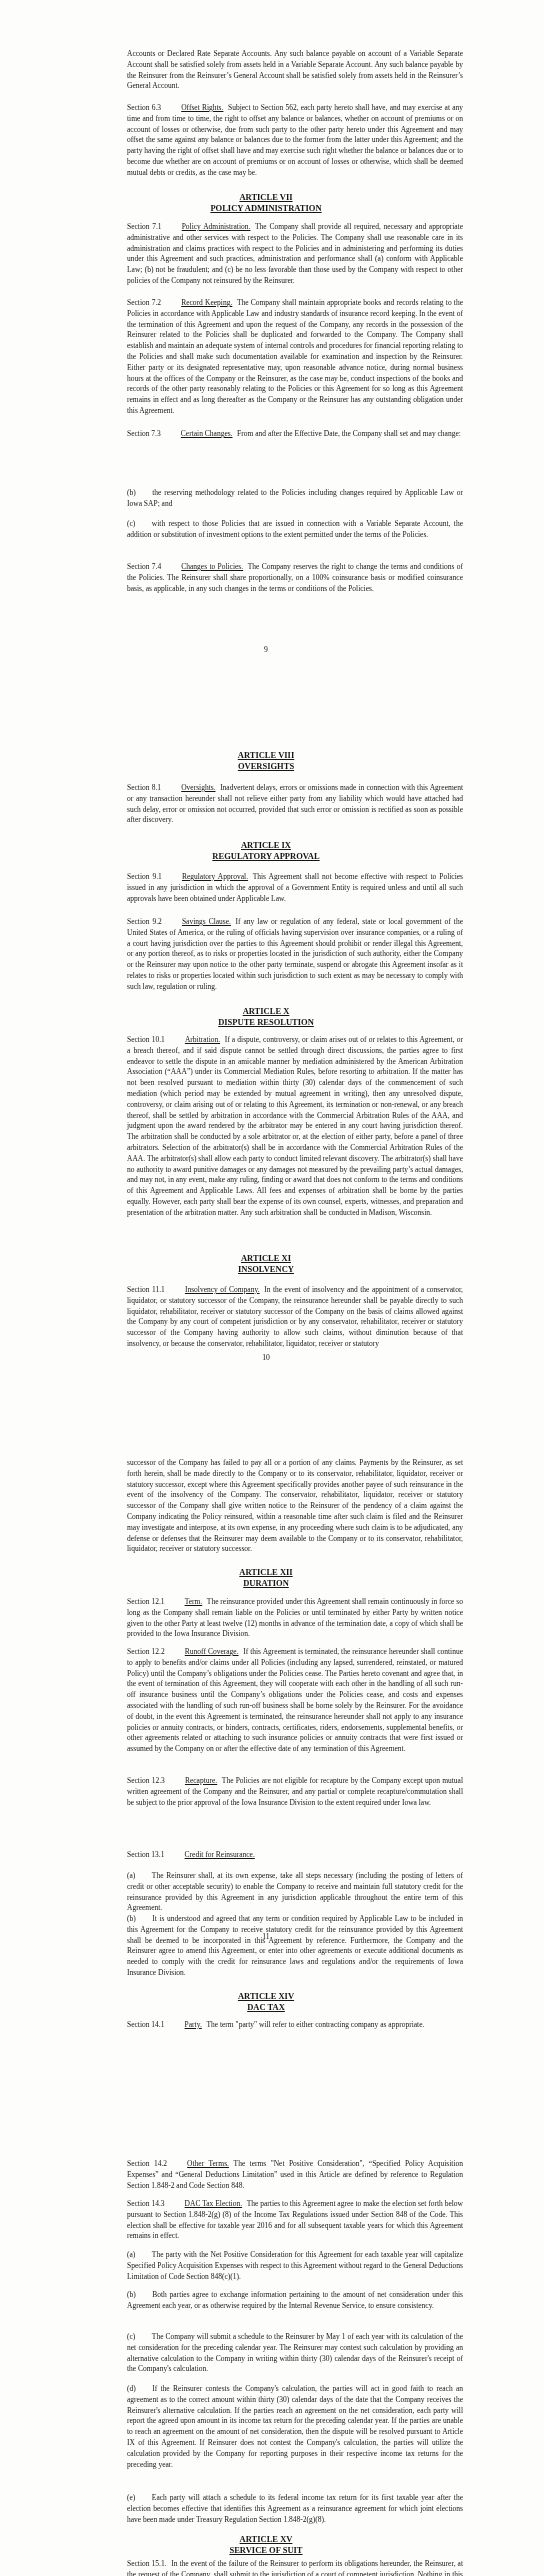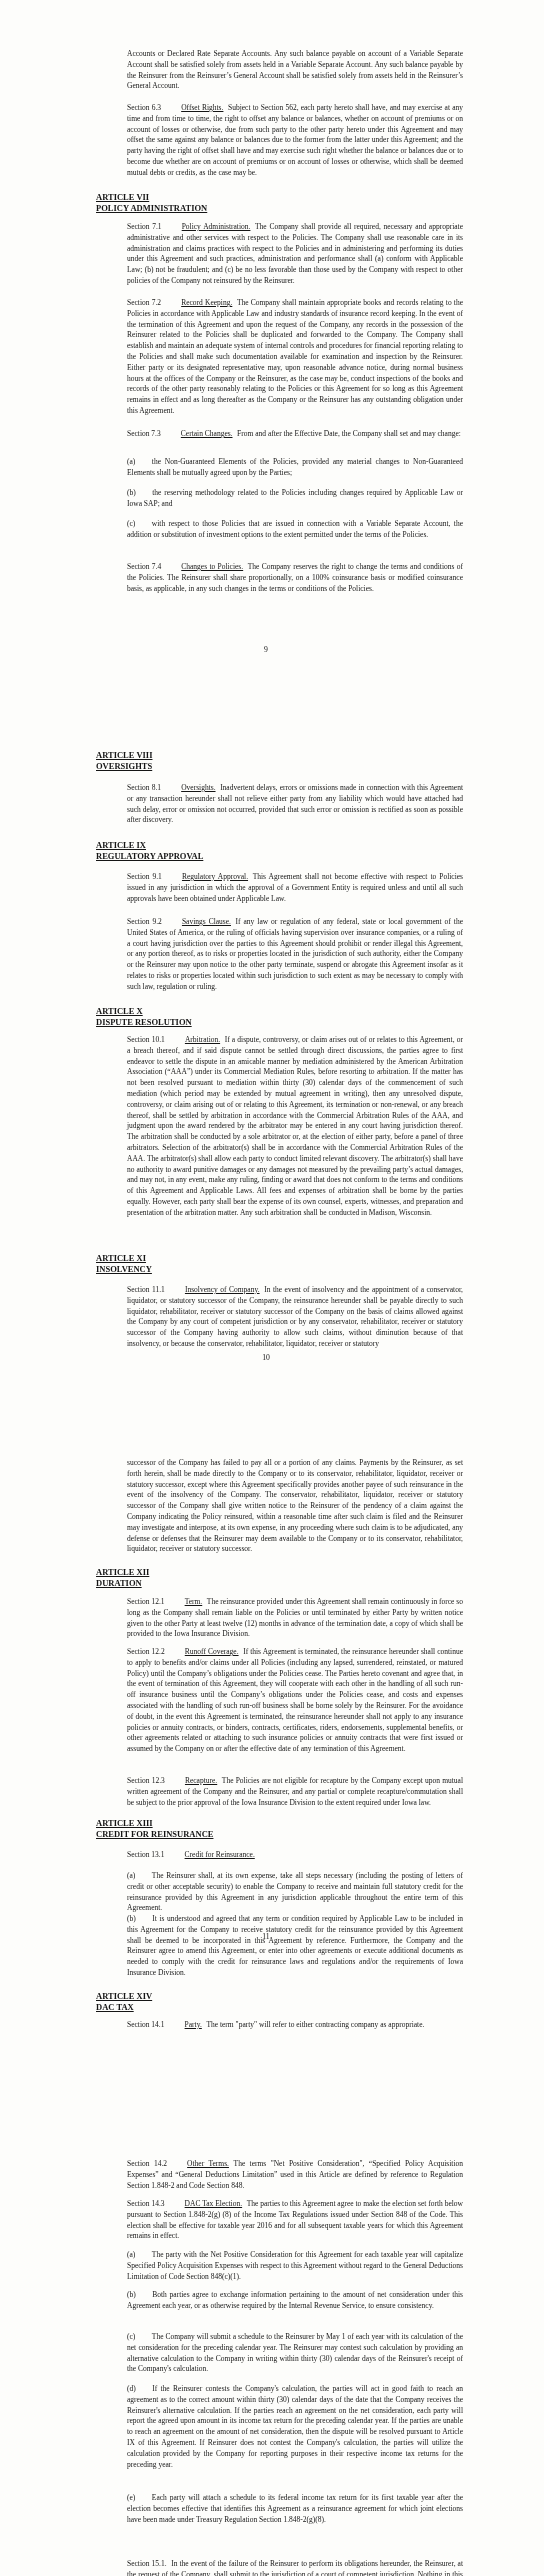--- a/index.html
+++ b/index.html
@@ -21,21 +21,21 @@
     text-align:justify;
   }
   .para u{text-underline-offset:1px;margin-left:16px;}
   .sp{display:inline-block;width:4.1px;}
   .sp2{display:inline-block;width:4.6px;}
   .tab{display:inline-block;width:16.5px;}
   .article{
     position:absolute;
     left:96px;
     width:340px;
-    text-align:left;
+    text-align:center;
     font-weight:bold;
     font-size:8.5px;
     line-height:11.3px;
   }
   .article .ah{text-decoration:underline;text-underline-offset:1px;}
   .pagenum{
     position:absolute;
     left:96px;
     width:340px;
     text-align:center;
@@ -56,21 +56,20 @@
       <div><span class="ah">ARTICLE VII</span></div>
       <div><span class="ah">POLICY ADMINISTRATION</span></div>
     </div>
 
   <div class="para" style="top:222px"><span>Section 7.1</span><span class="sp"></span><u>Policy Administration.</u><span class="sp2"></span><span>The Company shall provide all required, necessary and appropriate administrative and other services with respect to the Policies. The Company shall use reasonable care in its administration and claims practices with respect to the Policies and in administering and performing its duties under this Agreement and such practices, administration and performance shall (a) conform with Applicable Law; (b) not be fraudulent; and (c) be no less favorable than those used by the Company with respect to other policies of the Company not reinsured by the Reinsurer.</span></div>
 
   <div class="para" style="top:298px"><span>Section 7.2</span><span class="sp"></span><u>Record Keeping.</u><span class="sp2"></span><span>The Company shall maintain appropriate books and records relating to the Policies in accordance with Applicable Law and industry standards of insurance record keeping. In the event of the termination of this Agreement and upon the request of the Company, any records in the possession of the Reinsurer related to the Policies shall be duplicated and forwarded to the Company. The Company shall establish and maintain an adequate system of internal controls and procedures for financial reporting relating to the Policies and shall make such documentation available for examination and inspection by the Reinsurer. Either party or its designated representative may, upon reasonable advance notice, during normal business hours at the offices of the Company or the Reinsurer, as the case may be, conduct inspections of the books and records of the other party reasonably relating to the Policies or this Agreement for so long as this Agreement remains in effect and as long thereafter as the Company or the Reinsurer has any outstanding obligation under this Agreement.</span></div>
 
   <div class="para" style="top:429px"><span>Section 7.3</span><span class="sp"></span><u>Certain Changes.</u><span class="sp2"></span><span>From and after the Effective Date, the Company shall set and may change:</span></div>
 
-  <div class="para" style="top:457px"><span>(a)</span><span class="tab"></span><span>the Non-Guaranteed Elements of the Policies, provided any material changes to Non-Guaranteed Elements shall be mutually agreed upon by the Parties;</span></div>
 
   <div class="para" style="top:519px"><span>(c)</span><span class="tab"></span><span>with respect to those Policies that are issued in connection with a Variable Separate Account, the addition or substitution of investment options to the extent permitted under the terms of the Policies.</span></div>
 
   <div class="para" style="top:488px"><span>(b)</span><span class="tab"></span><span>the reserving methodology related to the Policies including changes required by Applicable Law or Iowa SAP; and</span></div>
 
   <div class="para" style="top:562px"><span>Section 7.4</span><span class="sp"></span><u>Changes to Policies.</u><span class="sp2"></span><span>The Company reserves the right to change the terms and conditions of the Policies. The Reinsurer shall share proportionally, on a 100% coinsurance basis or modified coinsurance basis, as applicable, in any such changes in the terms or conditions of the Policies.</span></div>
 
   <div class="pagenum" style="top:645px">9</div>
 
   <div class="article" style="top:750px">
@@ -111,24 +110,20 @@
       <div><span class="ah">ARTICLE XII</span></div>
       <div><span class="ah">DURATION</span></div>
     </div>
 
   <div class="para" style="top:1597px"><span>Section 12.1</span><span class="sp"></span><u>Term.</u><span class="sp2"></span><span>The reinsurance provided under this Agreement shall remain continuously in force so long as the Company shall remain liable on the Policies or until terminated by either Party by written notice given to the other Party at least twelve (12) months in advance of the termination date, a copy of which shall be provided to the Iowa Insurance Division.</span></div>
 
   <div class="para" style="top:1647px"><span>Section 12.2</span><span class="sp"></span><u>Runoff Coverage.</u><span class="sp2"></span><span>If this Agreement is terminated, the reinsurance hereunder shall continue to apply to benefits and/or claims under all Policies (including any lapsed, surrendered, reinstated, or matured Policy) until the Company’s obligations under the Policies cease. The Parties hereto covenant and agree that, in the event of termination of this Agreement, they will cooperate with each other in the handling of all such run-off insurance business until the Company’s obligations under the Policies cease, and costs and expenses associated with the handling of such run-off business shall be borne solely by the Reinsurer. For the avoidance of doubt, in the event this Agreement is terminated, the reinsurance hereunder shall not apply to any insurance policies or annuity contracts, or binders, contracts, certificates, riders, endorsements, supplemental benefits, or other agreements related or attaching to such insurance policies or annuity contracts that were first issued or assumed by the Company on or after the effective date of any termination of this Agreement.</span></div>
 
   <div class="para" style="top:1776px"><span>Section 12.3</span><span class="sp"></span><u>Recapture.</u><span class="sp2"></span><span>The Policies are not eligible for recapture by the Company except upon mutual written agreement of the Company and the Reinsurer, and any partial or complete recapture/commutation shall be subject to the prior approval of the Iowa Insurance Division to the extent required under Iowa law.</span></div>
 
-  <div class="article" style="top:1818px">
-      <div><span class="ah">ARTICLE XIII</span></div>
-      <div><span class="ah">CREDIT FOR REINSURANCE</span></div>
-    </div>
 
   <div class="para" style="top:1850px"><span>Section 13.1</span><span class="sp"></span><u>Credit for Reinsurance.</u></div>
 
   <div class="para" style="top:1871px"><span>(a)</span><span class="tab"></span><span>The Reinsurer shall, at its own expense, take all steps necessary (including the posting of letters of credit or other acceptable security) to enable the Company to receive and maintain full statutory credit for the reinsurance provided by this Agreement in any jurisdiction applicable throughout the entire term of this Agreement.</span></div>
 
   <div class="para" style="top:1914px"><span>(b)</span><span class="tab"></span><span>It is understood and agreed that any term or condition required by Applicable Law to be included in this Agreement for the Company to receive statutory credit for the reinsurance provided by this Agreement shall be deemed to be incorporated in this Agreement by reference. Furthermore, the Company and the Reinsurer agree to amend this Agreement, or enter into other agreements or execute additional documents as needed to comply with the credit for reinsurance laws and regulations and/or the requirements of Iowa Insurance Division.</span></div>
 
   <div class="article" style="top:1991px">
       <div><span class="ah">ARTICLE XIV</span></div>
       <div><span class="ah">DAC TAX</span></div>
@@ -145,17 +140,21 @@
   <div class="para" style="top:2250px"><span>(a)</span><span class="tab"></span><span>The party with the Net Positive Consideration for this Agreement for each taxable year will capitalize Specified Policy Acquisition Expenses with respect to this Agreement without regard to the General Deductions Limitation of Code Section 848(c)(1).</span></div>
 
   <div class="para" style="top:2290px"><span>(b)</span><span class="tab"></span><span>Both parties agree to exchange information pertaining to the amount of net consideration under this Agreement each year, or as otherwise required by the Internal Revenue Service, to ensure consistency.</span></div>
 
   <div class="para" style="top:2332px"><span>(c)</span><span class="tab"></span><span>The Company will submit a schedule to the Reinsurer by May 1 of each year with its calculation of the net consideration for the preceding calendar year. The Reinsurer may contest such calculation by providing an alternative calculation to the Company in writing within thirty (30) calendar days of the Reinsurer's receipt of the Company's calculation.</span></div>
 
   <div class="para" style="top:2384px"><span>(d)</span><span class="tab"></span><span>If the Reinsurer contests the Company's calculation, the parties will act in good faith to reach an agreement as to the correct amount within thirty (30) calendar days of the date that the Company receives the Reinsurer's alternative calculation. If the parties reach an agreement on the net consideration, each party will report the agreed upon amount in its income tax return for the preceding calendar year. If the parties are unable to reach an agreement on the amount of net consideration, then the dispute will be resolved pursuant to Article IX of this Agreement. If Reinsurer does not contest the Company's calculation, the parties will utilize the calculation provided by the Company for reporting purposes in their respective income tax returns for the preceding year.</span></div>
 
   <div class="para" style="top:2493px"><span>(e)</span><span class="tab"></span><span>Each party will attach a schedule to its federal income tax return for its first taxable year after the election becomes effective that identifies this Agreement as a reinsurance agreement for which joint elections have been made under Treasury Regulation Section 1.848-2(g)(8).</span></div>
 
+  <div class="article" style="top:2534px">
+      <div><span class="ah">ARTICLE XV</span></div>
+      <div><span class="ah">SERVICE OF SUIT</span></div>
+    </div>
 
   <div class="para" style="top:2559px"><span>Section 15.1.</span><span class="sp2"></span><span>In the event of the failure of the Reinsurer to perform its obligations hereunder, the Reinsurer, at the request of the Company, shall submit to the jurisdiction of a court of competent jurisdiction. Nothing in this Article constitutes or should be understood to constitute a waiver of the Reinsurer’s right to commence an action in any court of competent jurisdiction, to remove an action or to seek a transfer of a case as permitted by law. The Reinsurer, once the appropriate court is selected, whether such court is the one originally chosen by the Company and accepted by the Reinsurer or is determined by removal, transfer, or otherwise, as provided for above, shall comply with all requirements necessary to give said court jurisdiction and, in any suit instituted against the Reinsurer upon this Agreement, shall abide by the final decision of such court or of any appellate court in the event of appeal. This Article shall not be read to conflict with the obligations of the parties to arbitrate their disputes as provided in Article IX.</span></div>
 
 </div>
 
 
 </body></html>

